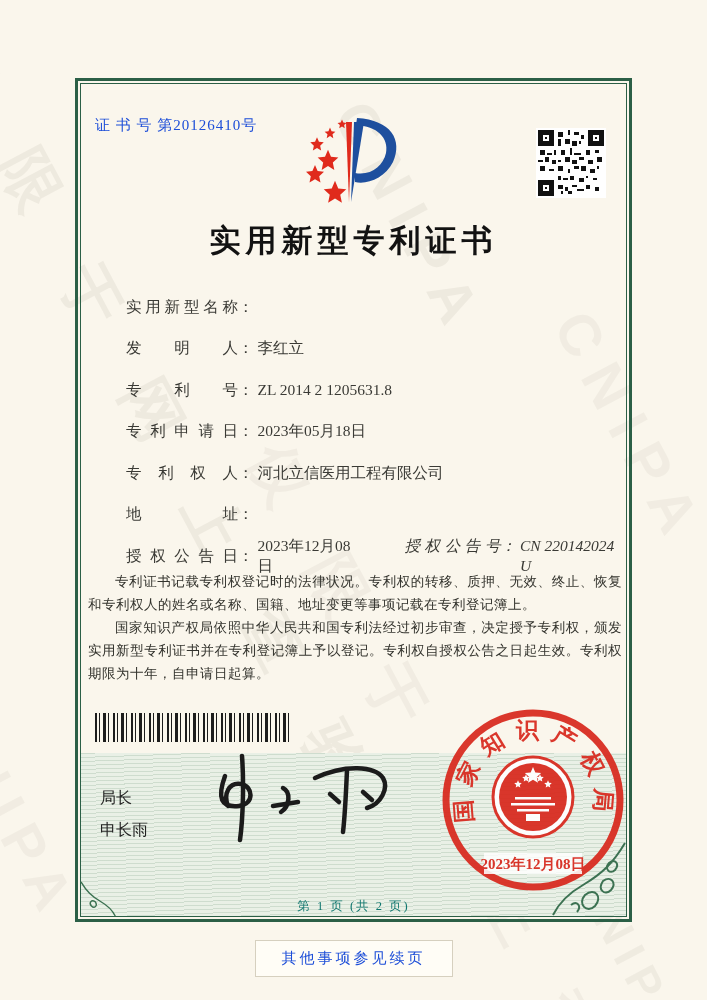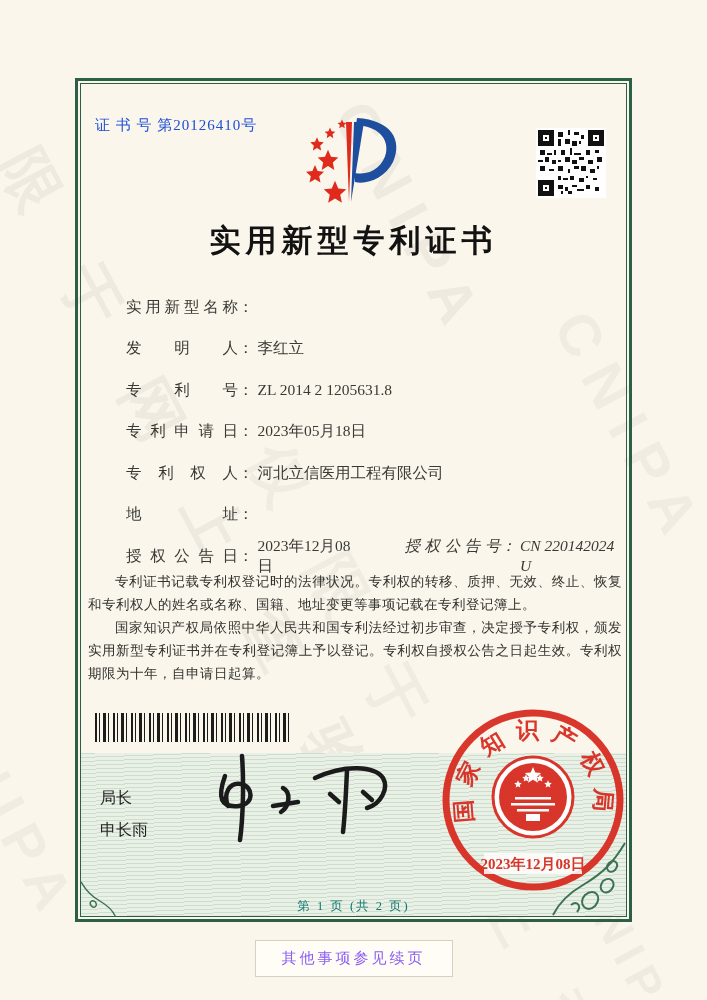--- a/index.html
+++ b/index.html
@@ -56,21 +56,21 @@
       #1c1c1c 4px 5px, transparent 5px 8px,
       #1c1c1c 8px 11px, transparent 11px 13px,
       #1c1c1c 13px 14px, transparent 14px 18px);}
   .sig-block{position:absolute;left:100px;top:782px;font-family:"Liberation Sans","DejaVu Sans",sans-serif;
              font-size:16px;color:#222;line-height:32px;}
   .sig-hand{position:absolute;left:195px;top:748px;}
   .seal{position:absolute;left:438px;top:705px;width:190px;height:190px;}
   .page-num{position:absolute;left:0;right:0;top:898px;text-align:center;font-size:12.5px;color:#0f766e;letter-spacing:2px;}
   .cont-box{position:absolute;left:50%;top:940px;transform:translateX(-50%);
             background:#fffdf6;border:1px solid #d6d0bf;padding:8px 26px;
-            font-size:15px;letter-spacing:3px;color:#8b5cf6;z-index:3;}
+            font-size:15px;letter-spacing:3px;color:#1d4ed8;z-index:3;}
 </style>
 </head>
 <body>
 
 <div class="wm-layer">
   <div class="wm wm-cn1">仅限于网上查验</div>
   <div class="wm wm-cn2">仅限于网上查验</div>
   <div class="wm wm-en1">CNIPA</div>
   <div class="wm wm-en2">CNIPA</div>
   <div class="wm wm-en3">CNIPA</div>

